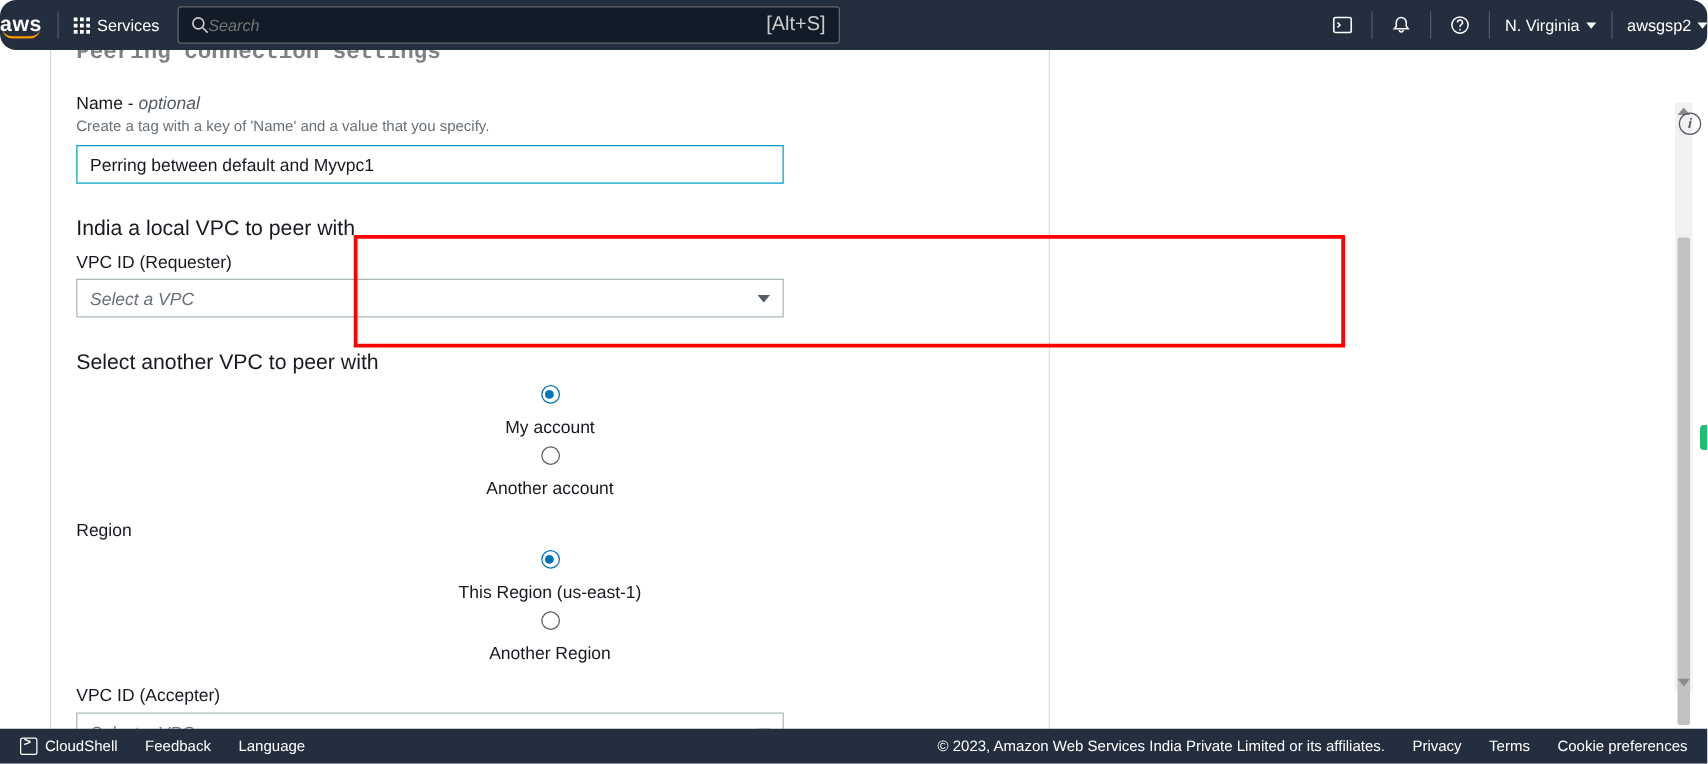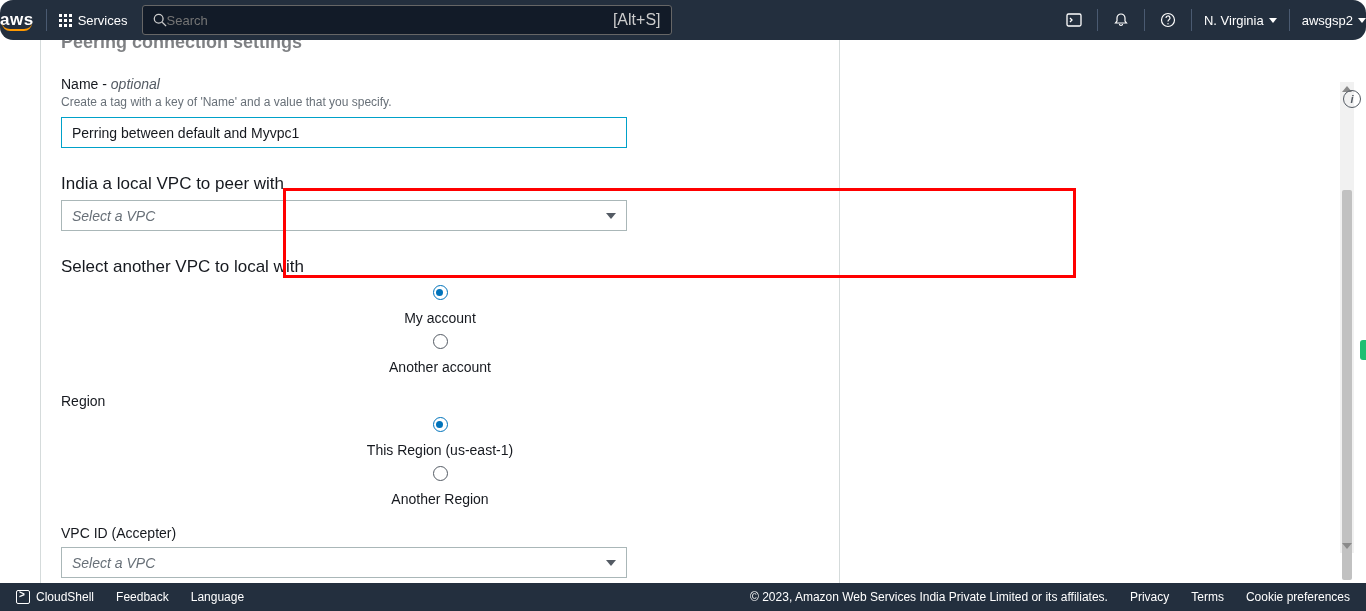--- a/index.html
+++ b/index.html
@@ -7,31 +7,31 @@
 
 
 .top-nav { height: 40px; background: #232f3e; color: #fff; display: flex; align-items: center; padding: 0 0; font-size: 13px; border-radius: 13px; }
 .logo { font-weight: 700; font-size: 17px; letter-spacing: .5px; position:relative; }
 .logo::after{ content:""; position:absolute; left:2px; bottom:-1px; width:30px; height:6px; border:2px solid #ff9900; border-top:none; border-left:none; border-right:none; border-radius:0 0 12px 12px; }
 .nav-sep { width:1px; height:22px; background:#4a5a71; margin:0 12px; }
 .services { display:flex; align-items:center; gap:6px; }
 .services-icon { display:grid; grid-template-columns:repeat(3,3px); grid-gap:2px; }
 .services-icon span{ width:3px; height:3px; background:#fff; }
 .search-box { display:flex; align-items:center; background:#121b28; margin-left:14px; height:30px; width:530px; border-radius:3px; padding:0 10px; border:1px solid #666; }
-.search-box input{ background:transparent; border:none; color:#ccc; flex:1; font-size:13px; outline:none; }
+.search-box input{ background:transparent; border:none; color:#ccc; flex:1; font-size:13px; font-style:italic; outline:none; }
 .search-box .shortcut{ color:#ccc; font-size:16px; }
 .nav-right{ margin-left:auto; display:flex; align-items:center; }
 .nav-icon{ width:22px; height:22px; display:flex; align-items:center; justify-content:center; color:#fff; }
 .region, .user{ display:flex; align-items:center; gap:5px; }
 .caret-down{ width:0; height:0; border-left:4px solid transparent; border-right:4px solid transparent; border-top:5px solid #fff; }
 
 
 .page { position:absolute; top:40px; left:0; right:0; bottom:28px; overflow:hidden; }
 .panel { position:absolute; left:40px; top:0; width:800px; border:1px solid #d5dbdb; border-top:none; background:#fff; padding:0 20px 30px 20px; }
-.panel-title { font-size:18px; font-weight:700; color:#16191f; opacity:.55; margin-top:-8px; }
+.panel-title { font-size:18px; font-weight:700; color:#16191f; opacity:.55; margin-top:-8px;font-family:Liberation Mono, monospace; }
 
 .field { margin-top:22px; }
 .label-row .main { color:#16191f; font-size:14px; }
 .label-row .opt { font-style:italic; color:#545b64; font-size:14px; }
 .hint { color:#687078; font-size:12px; margin-top:2px; }
 
 .text-input { margin-top:8px; width:566px; height:31px; border:1px solid #00a1c9; padding:0 10px; font-size:14px; color:#16191f; outline:none; }
 
 .sub-h { font-size:17px; color:#16191f; margin-top:26px; }
 .sub-label { font-size:14px; color:#16191f; margin-top:8px; }
@@ -136,26 +136,27 @@
 
     <div class="field">
       <div class="label-row">
         <span class="main">Name</span><span class="main"> - </span><span class="opt">optional</span>
       </div>
       <div class="hint">Create a tag with a key of 'Name' and a value that you specify.</div>
       <input class="text-input" value="Perring between default and Myvpc1" style="">
     </div>
 
     <div class="sub-h">India a local VPC to peer with</div>
+    <div class="sub-label">VPC ID (Requester)</div>
     <div class="select">
       <span>Select a VPC</span>
       <span class="tri"></span>
     </div>
 
-    <div class="sub-h">Select another VPC to local with</div>
+    <div class="sub-h">Select another VPC to peer with</div>
 
     <div class="radio-row">
       <div class="radio checked"></div>
       <span>My account</span>
     </div>
     <div class="radio-row">
       <div class="radio"></div>
       <span>Another account</span>
     </div>
 

